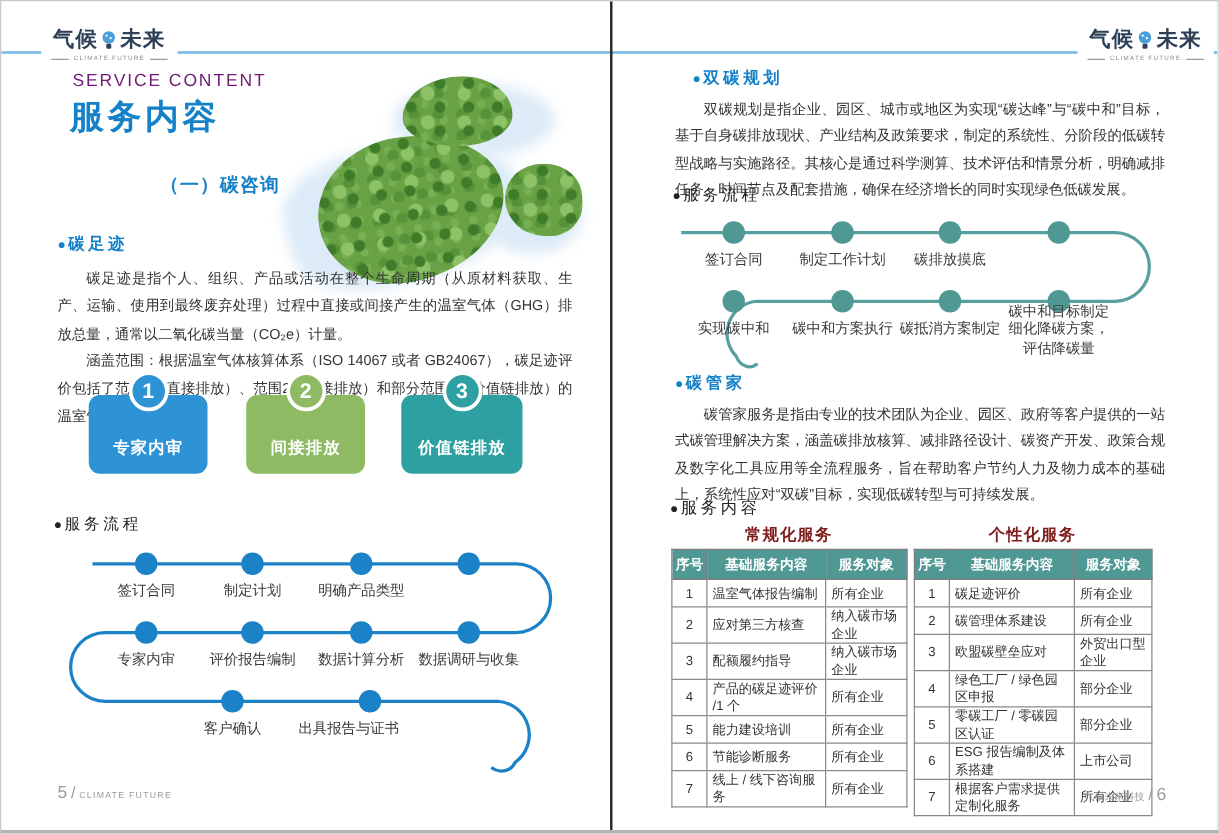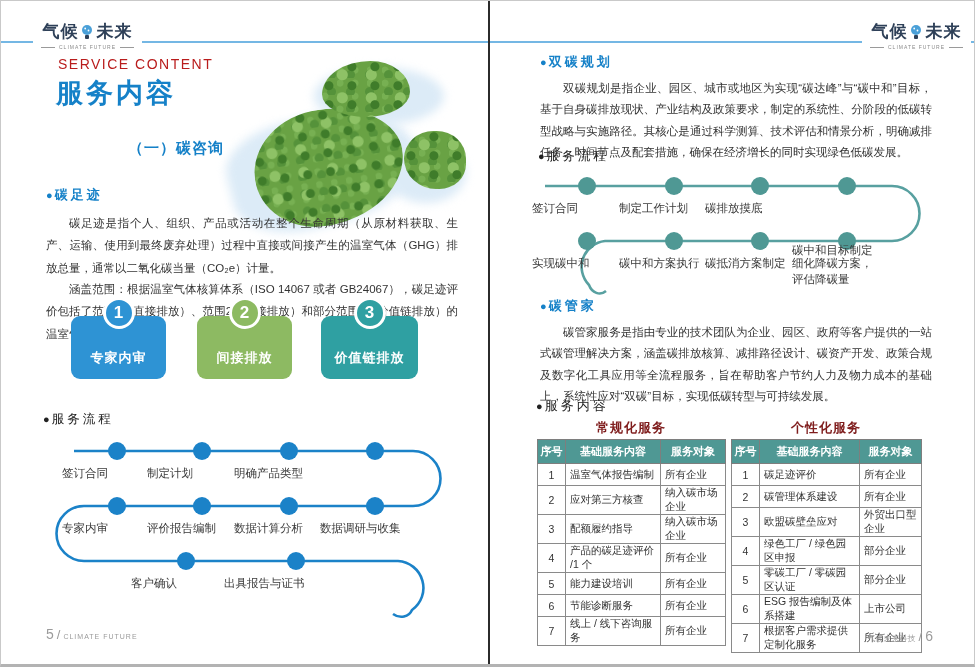--- a/index.html
+++ b/index.html
@@ -17,21 +17,21 @@
 
   
   .logo { position:absolute; background:#fff; padding:0 8px; text-align:center; }
   .logo-cn { display:flex; align-items:center; justify-content:center; gap:3px;
              color:#2e4058; font-weight:bold; font-size:17px; letter-spacing:1px; }
   .logo-en { display:flex; align-items:center; justify-content:center; gap:4px;
              color:#8a8a8a; font-size:5px; letter-spacing:1px; margin-top:1px; }
   .logo-en i { display:block; width:14px; height:1px; background:#9a9a9a; }
 
   
-  .eyebrow { position:absolute; left:57px; top:55px; font-size:14px; color:#b91c1c; letter-spacing:1.5px; }
+  .eyebrow { position:absolute; left:57px; top:55px; font-size:14px; color:#701a75; letter-spacing:1.5px; }
   .big-title { position:absolute; left:55px; top:74px; font-size:27px; font-weight:bold; color:#1581c8; letter-spacing:3px; }
   .sub-title { position:absolute; left:95px; top:138px; font-size:15px; font-weight:bold; color:#1581c8; letter-spacing:1px;margin-left:32px; }
 
   .sec-heading { position:absolute; font-size:13px; font-weight:bold; letter-spacing:3px; }
   .sec-heading .bullet { font-size:11px; margin-right:2px; letter-spacing:0; }
   .sec-blue { color:#1581c8; }
   .sec-dark { color:#222; font-weight:normal; font-size:12.5px; }
 
   .para { position:absolute; font-size:11.5px; color:#333; line-height:1.95; text-align:justify; text-indent:2em; }
 
@@ -57,21 +57,21 @@
   .scopes { position:absolute; left:0; top:315px; width:488px; height:85px; }
   .scope-card { position:absolute; height:63px; border-radius:9px; display:flex; align-items:center; justify-content:center; padding-top:20px; }
   .scope-label { color:#fff; font-weight:bold; font-size:13px; letter-spacing:1px; }
   .scope-num { position:absolute; top:-19px; left:50%; transform:translateX(-50%);
     width:32px; height:32px; border-radius:50%; border:3px solid #fff;
     display:flex; align-items:center; justify-content:center; color:#fff; font-weight:bold; font-size:17px; }
 
   
   .flow { position:absolute; }
   .flow svg { position:absolute; left:0; top:0; }
-  .flow-label { position:absolute; width:110px; margin-left:-55px; text-align:left;
+  .flow-label { position:absolute; width:110px; margin-left:-55px; text-align:center;
     font-size:11.5px; color:#3a3a3a; white-space:pre-line; line-height:1.4; }
 
   
   .svc-table { position:absolute; border-collapse:collapse; table-layout:fixed; }
   .svc-table th { background:#4f9894; color:#fff; font-size:11px; font-weight:bold; height:24px; border:1px solid #7e7e7e; }
   .svc-table td { font-size:10.5px; color:#333; height:22px; border:1px solid #8a8a8a; background:#fff; padding:0 4px; }
   .svc-table td.num { text-align:center; }
   .table-title { position:absolute; font-size:13px; font-weight:bold; color:#7f1d1d; letter-spacing:1px; text-align:center; }
 
   
@@ -191,21 +191,21 @@
         </svg>
         <span>未来</span>
       </div>
       <div class="logo-en">
           <i></i>
           <span>CLIMATE FUTURE</span>
           <i></i>
         </div>
     </div>
 
-    <div class="sec-heading sec-blue" style="left:50px; top:52px;">
+    <div class="sec-heading sec-blue" style="left:64px; top:52px;">
       <span class="bullet">●</span><span>双碳规划</span>
     </div>
     <div class="para" style="left:50px; top:77px; width:392px; line-height:1.85;">双碳规划是指企业、园区、城市或地区为实现“碳达峰”与“碳中和”目标，基于自身碳排放现状、产业结构及政策要求，制定的系统性、分阶段的低碳转型战略与实施路径。其核心是通过科学测算、技术评估和情景分析，明确减排任务、时间节点及配套措施，确保在经济增长的同时实现绿色低碳发展。</div>
 
     <div class="sec-heading sec-dark" style="left:48px; top:147px;">
       <span class="bullet">●</span><span>服务流程</span>
     </div>
 
     <div class="flow" style="left:30px; top:162px; width:430px; height:145px;">
       <svg width="430" height="145" viewBox="0 0 430 145">

